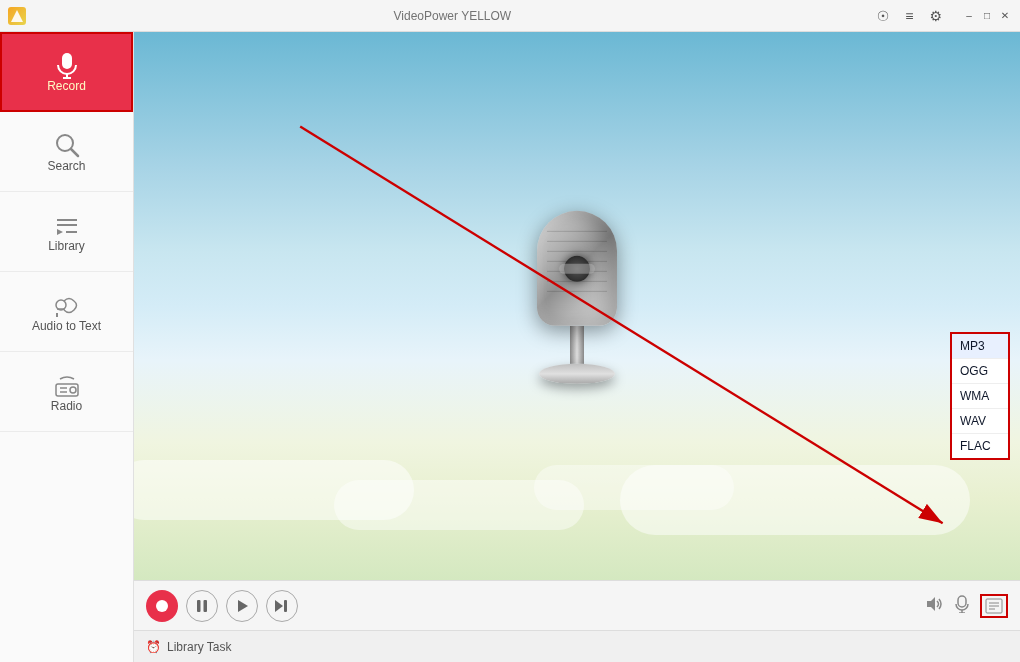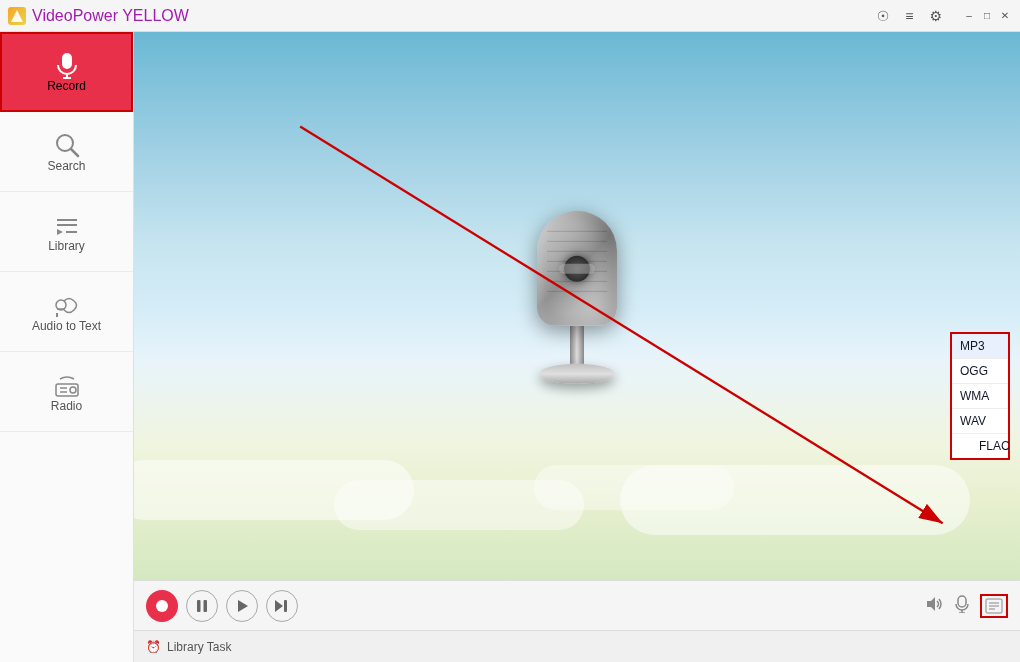--- a/index.html
+++ b/index.html
@@ -17,23 +17,24 @@
     }
     .title-bar-logo {
       width: 18px; height: 18px;
       background: linear-gradient(135deg, #f5a623, #e8d44d);
       border-radius: 3px;
       margin-right: 6px;
       display: flex; align-items: center; justify-content: center;
       font-size: 10px; color: #fff; font-weight: bold;
     }
     .title-bar-text {
-      font-size: 16px;
-      color: #a21caf;
+      font-size: 12px;
+      color: #737373;
       flex: 1;
+      text-align: center;
     }
     .title-bar-controls {
       display: flex;
       align-items: center;
       gap: 8px;
     }
     .title-bar-icon {
       font-size: 14px;
       color: #555;
       cursor: pointer;
@@ -73,21 +74,21 @@
       justify-content: center;
       padding: 16px 8px;
       cursor: pointer;
       color: #555;
       font-size: 12px;
       border-bottom: 1px solid #ebebeb;
       min-height: 80px;
     }
     .sidebar-item.active {
       background: #e8304a;
-      color: #000000;
+      color: #fef9c3;
       border: 2px solid #cc0000;
     }
     .sidebar-label { font-size: 12px; text-align: center; }
 
     
     .main-content {
       flex: 1;
       display: flex;
       flex-direction: column;
       position: relative;
@@ -130,21 +131,21 @@
       width: 60px;
       z-index: 10;
     }
     .format-item {
       padding: 5px 8px;
       font-size: 12px;
       color: #0f172a;
       border-bottom: 1px solid #eee;
       cursor: pointer;
     }
-    .format-item:last-child { border-bottom: none; margin-left: 19px; }
+    .format-item:last-child { border-bottom: none; }
     .format-item.selected { background: #e8f0fe; }
 
     
     .bottom-controls {
       height: 50px;
       background: #f5f5f5;
       border-top: 1px solid #ddd;
       display: flex;
       align-items: center;
       padding: 0 12px;

